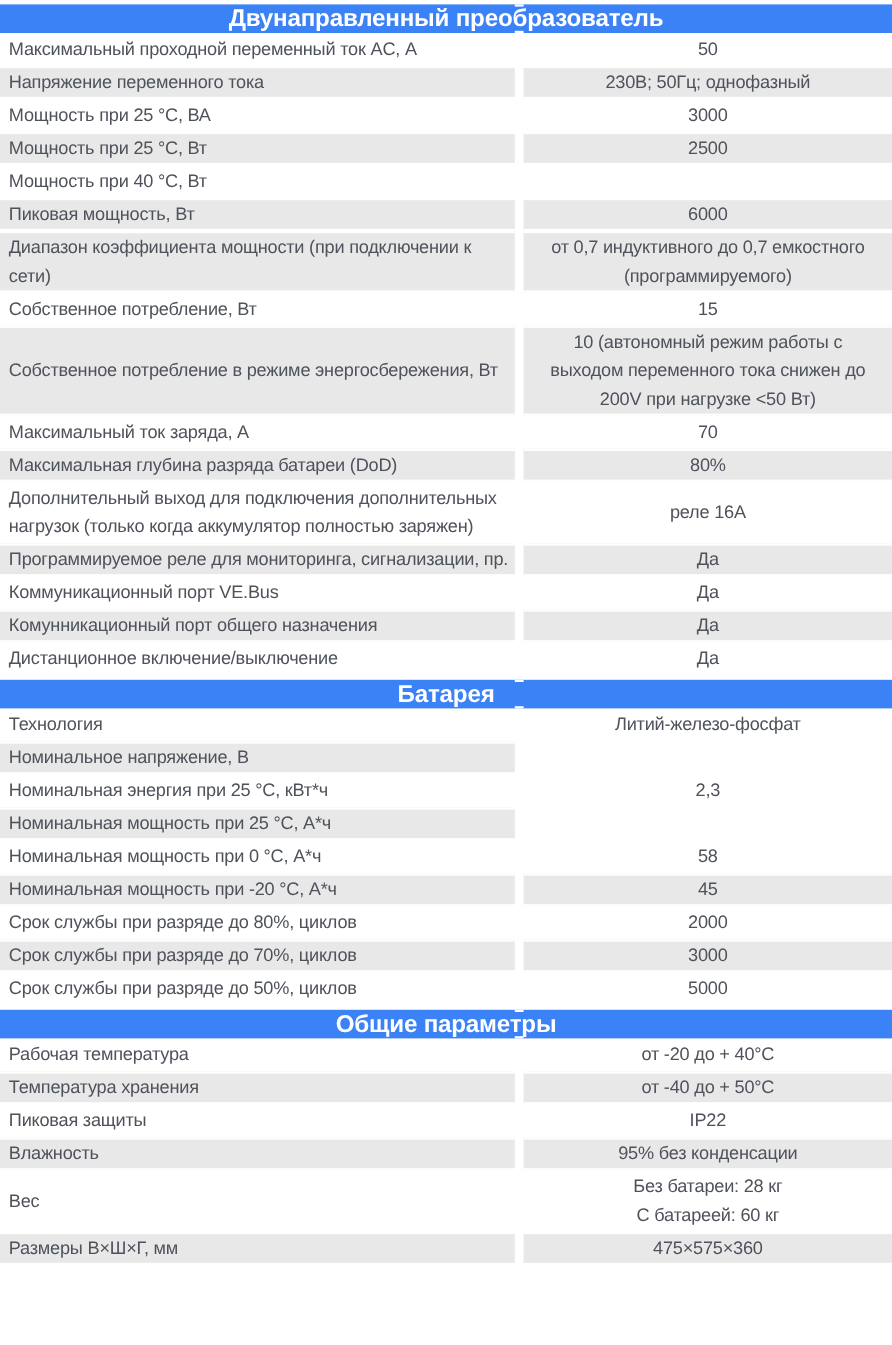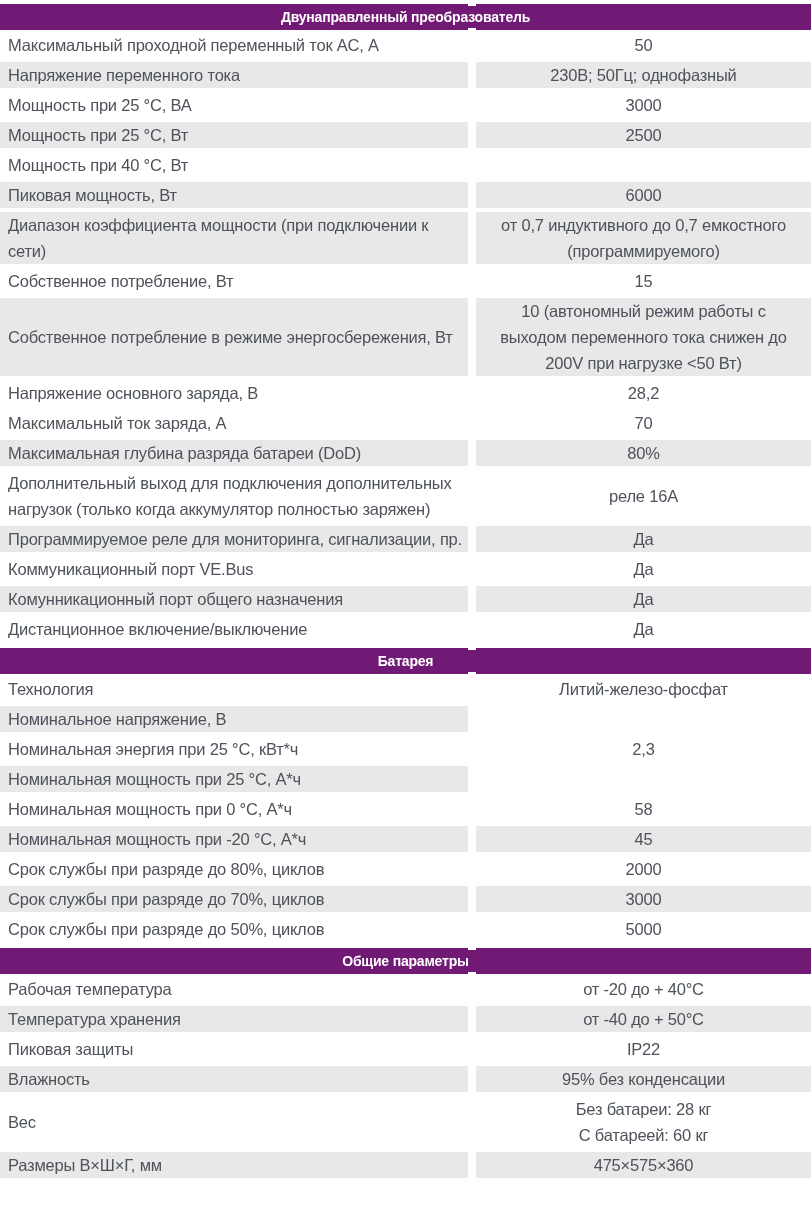--- a/index.html
+++ b/index.html
@@ -12,23 +12,23 @@
     font-family: "Liberation Sans", sans-serif;
     color: #4e525a;
   }
   .spec-table {
     width: 811px;
   }
   .section-header {
     position: relative;
     margin-top: 4px;
     height: 26px;
-    background: #701a75;
+    background: #3b82f6;
     color: #ffffff;
-    font-size: 14px;
+    font-size: 22px;
     font-weight: bold;
     letter-spacing: -0.2px;
     display: flex;
     align-items: center;
     justify-content: center;
   }
   
   .section-header::before,
   .section-header::after {
     content: "";
@@ -109,24 +109,20 @@
     </div>
     <div class="row">
       <div class="cell label-cell">Собственное потребление, Вт</div>
       <div class="cell value-cell">15</div>
     </div>
     <div class="row striped">
       <div class="cell label-cell">Собственное потребление в режиме энергосбережения, Вт</div>
       <div class="cell value-cell">10 (автономный режим работы с выходом переменного тока снижен до 200V при нагрузке &lt;50 Вт)</div>
     </div>
     <div class="row">
-      <div class="cell label-cell">Напряжение основного заряда, В</div>
-      <div class="cell value-cell">28,2</div>
-    </div>
-    <div class="row">
       <div class="cell label-cell">Максимальный ток заряда, А</div>
       <div class="cell value-cell">70</div>
     </div>
     <div class="row striped">
       <div class="cell label-cell">Максимальная глубина разряда батареи (DoD)</div>
       <div class="cell value-cell">80%</div>
     </div>
     <div class="row">
       <div class="cell label-cell">Дополнительный выход для подключения дополнительных нагрузок (только когда аккумулятор полностью заряжен)</div>
       <div class="cell value-cell">реле 16А</div>

